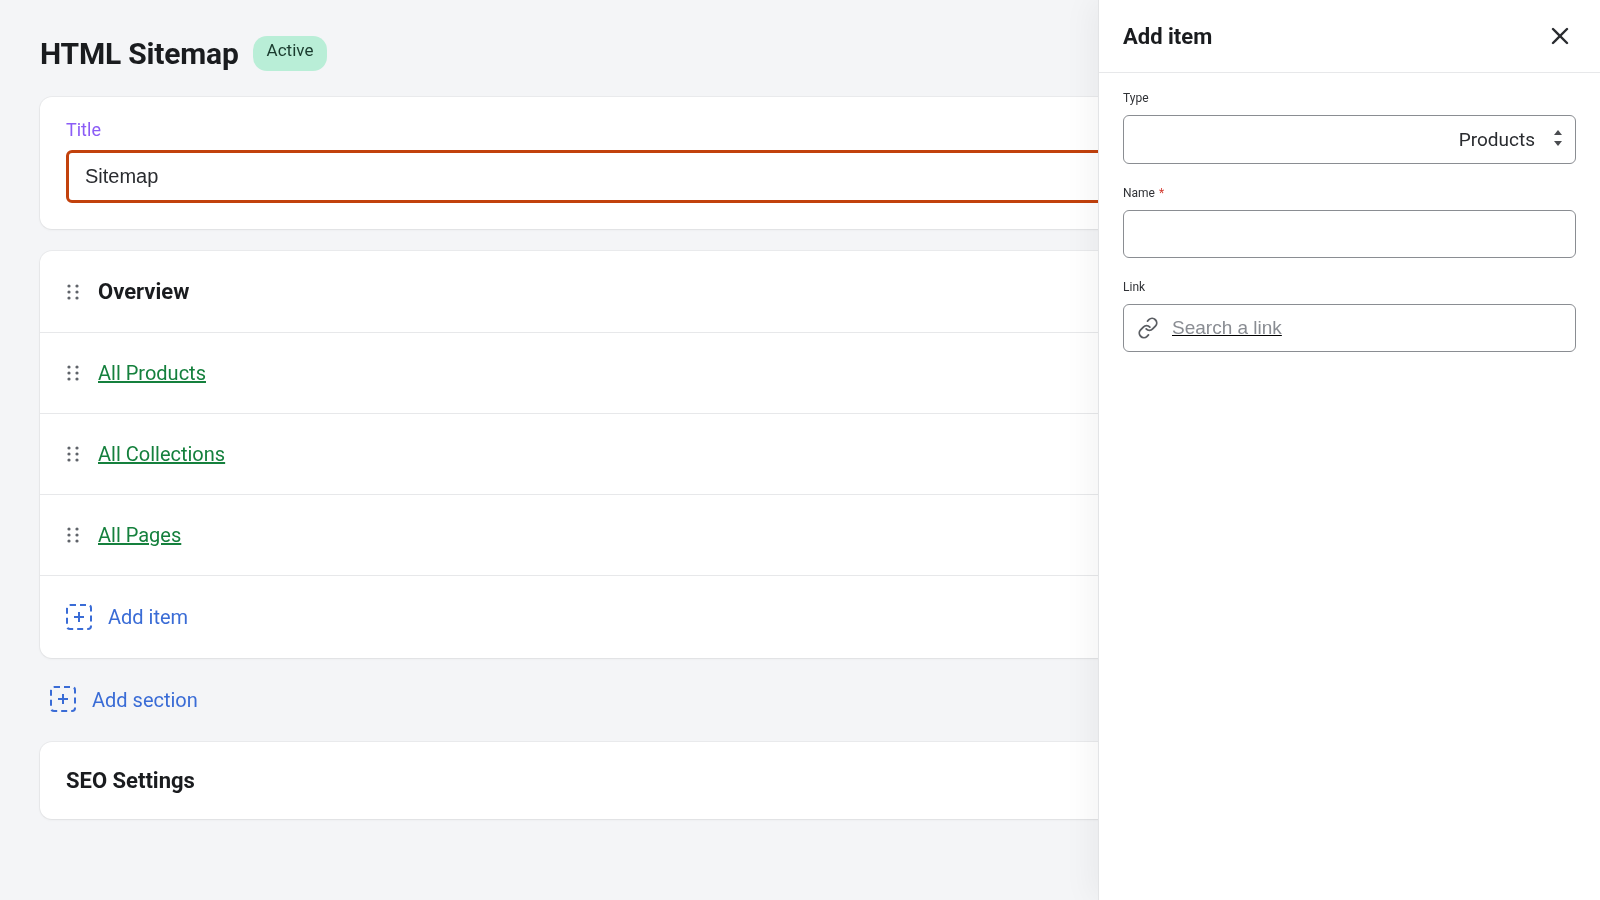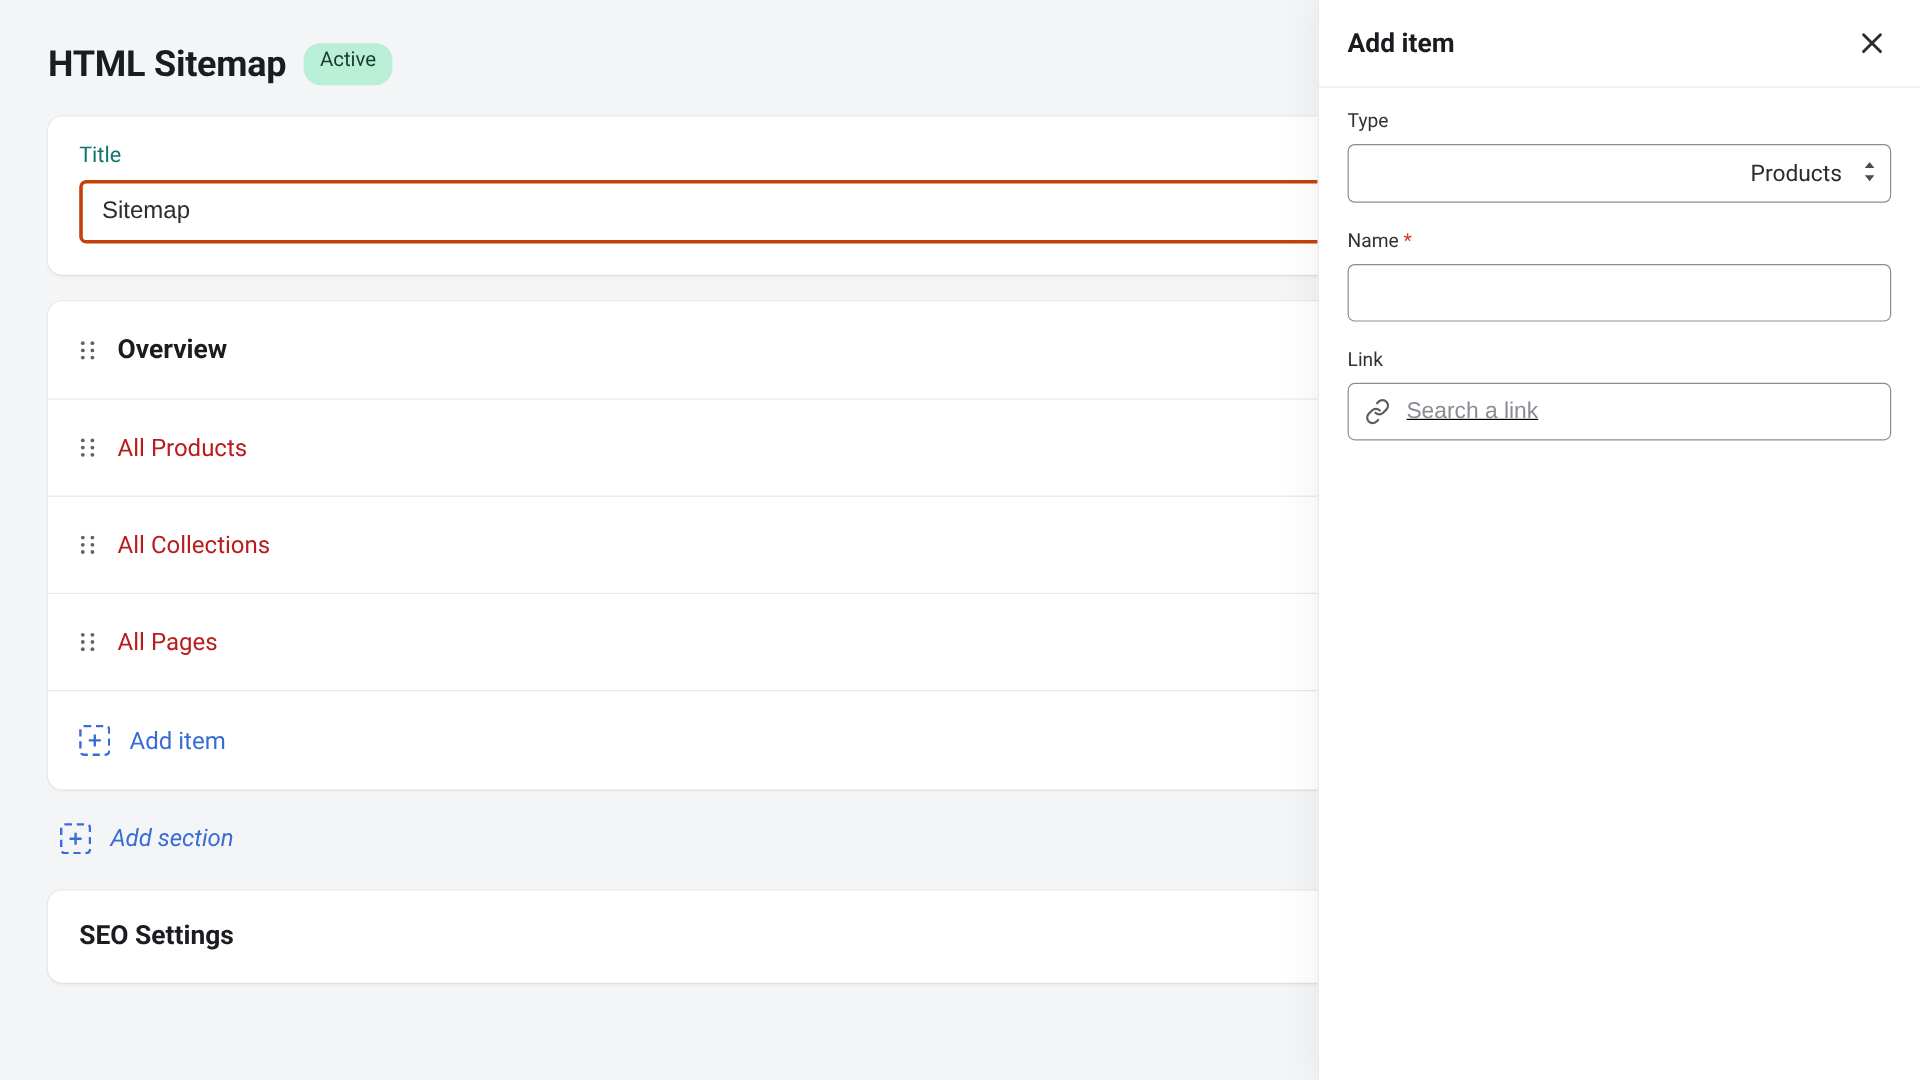--- a/index.html
+++ b/index.html
@@ -44,21 +44,21 @@
     box-shadow: 0 0 0 1px rgba(0,0,0,0.04), 0 1px 3px rgba(0,0,0,0.05);
     width: 100%;
     margin-bottom: 22px;
   }
   .card-pad {
     padding: 22px 26px 26px;
   }
 
   .field-label {
     font-size: 18px;
-    color: #0f766e;
+    color: #8b5cf6;
     margin-bottom: 10px;
     display: block;
   }
 
   .text-input {
     width: 100%;
     border: 3px solid #c2410c;
     border-radius: 6px;
     padding: 12px 16px;
     font-size: 20px;
@@ -80,21 +80,22 @@
     border-bottom: 1px solid #e7e8ea;
   }
   .section-row:last-child { border-bottom: none; }
   .section-header {
     font-size: 22px;
     font-weight: 700;
   }
   .section-item {
     font-size: 20px;
     font-weight: 400;
-    color: #b91c1c;
+    color: #15803d;
+    text-decoration: underline;
   }
 
   .drag-handle {
     color: #5f6369;
     display: inline-flex;
     align-items: center;
     justify-content: center;
     cursor: grab;
   }
   .drag-handle svg { display:block; }
@@ -116,24 +117,23 @@
     border-radius: 4px;
     display: inline-flex;
     align-items: center;
     justify-content: center;
     color: #3a6cd6;
   }
   .add-icon svg { display:block; }
 
   .add-section-row {
     display: flex;
-    align-items: flex-start;
+    align-items: flex-end;
     gap: 16px;
     padding: 6px 10px 30px;
-    font-style: italic;
   }
 
   .seo-card {
     background: #ffffff;
     border-radius: 12px;
     box-shadow: 0 0 0 1px rgba(0,0,0,0.04), 0 1px 3px rgba(0,0,0,0.05);
     padding: 26px;
     width: 100%;
   }
   .seo-title {
@@ -175,21 +175,21 @@
   .close-btn svg { display:block; }
 
   .panel-body {
     padding: 18px 24px;
     display: flex;
     flex-direction: column;
     gap: 22px;
     overflow-y: auto;
   }
   .panel-field-label {
-    font-size: 16px;
+    font-size: 12px;
     color: #303236;
     margin-bottom: 10px;
     display: block;
   }
   .req { color: #d33a2f; margin-left: 4px; }
 
   .select-wrap {
     position: relative;
   }
   .select-input {

